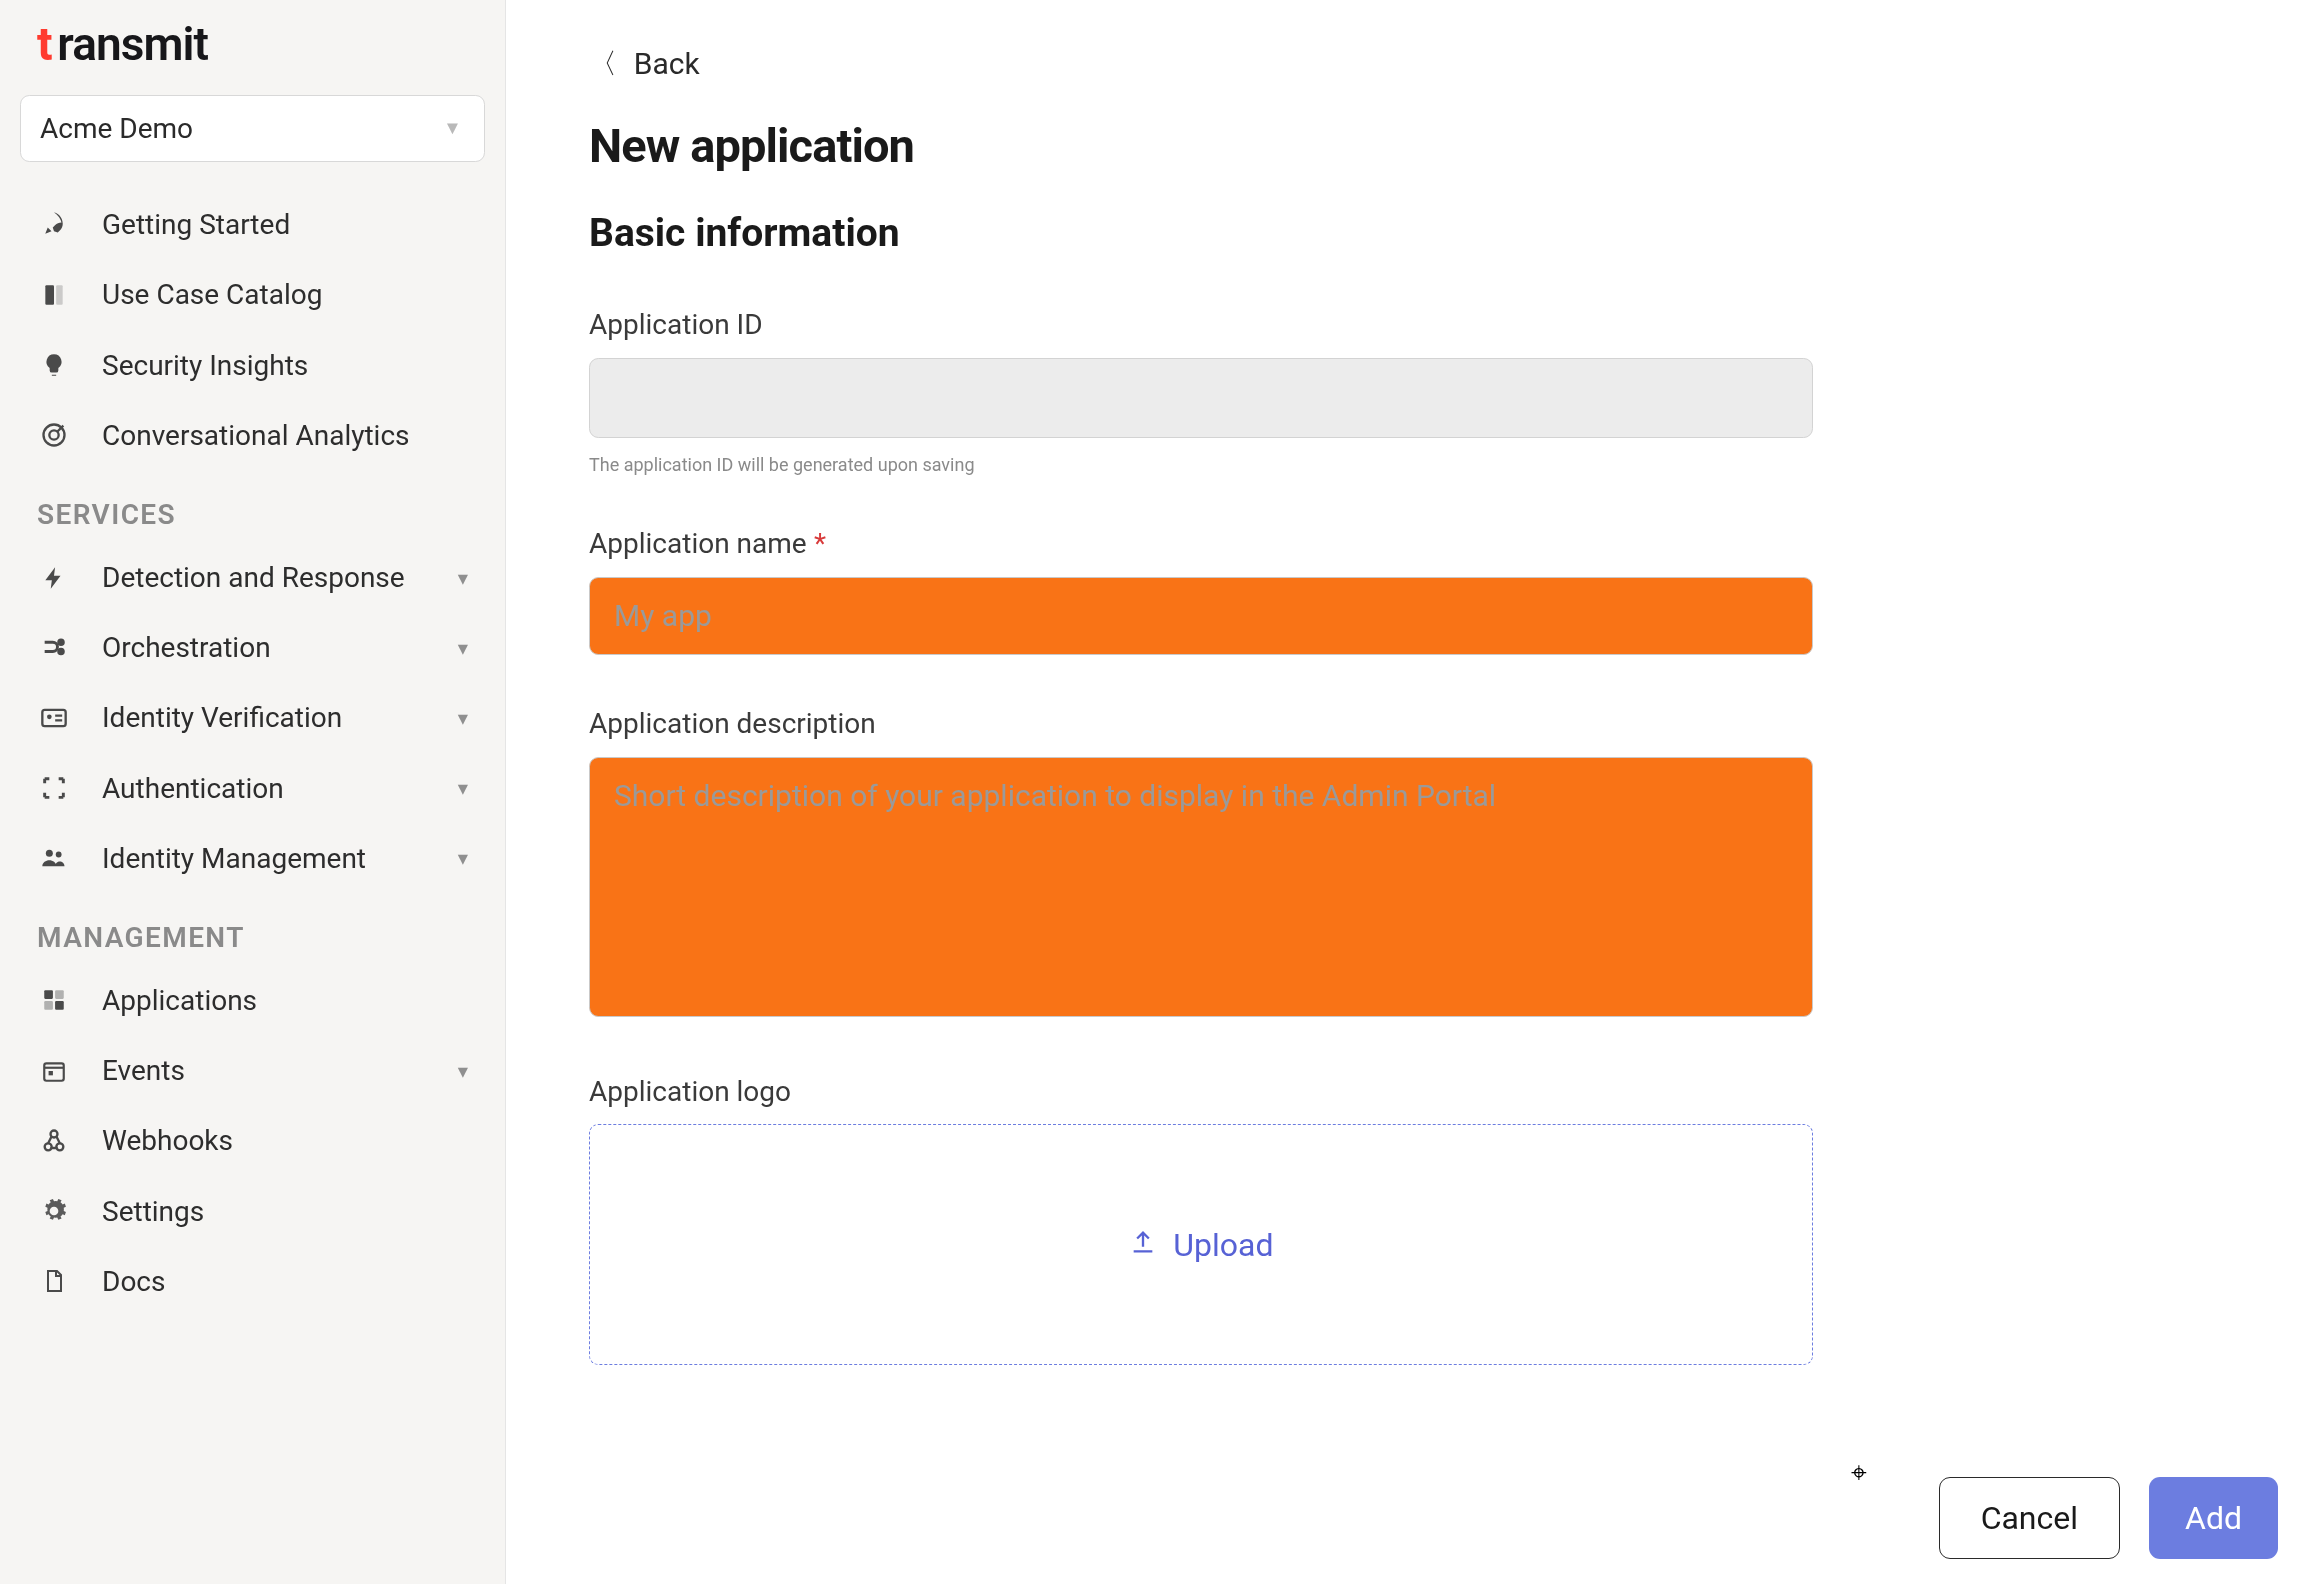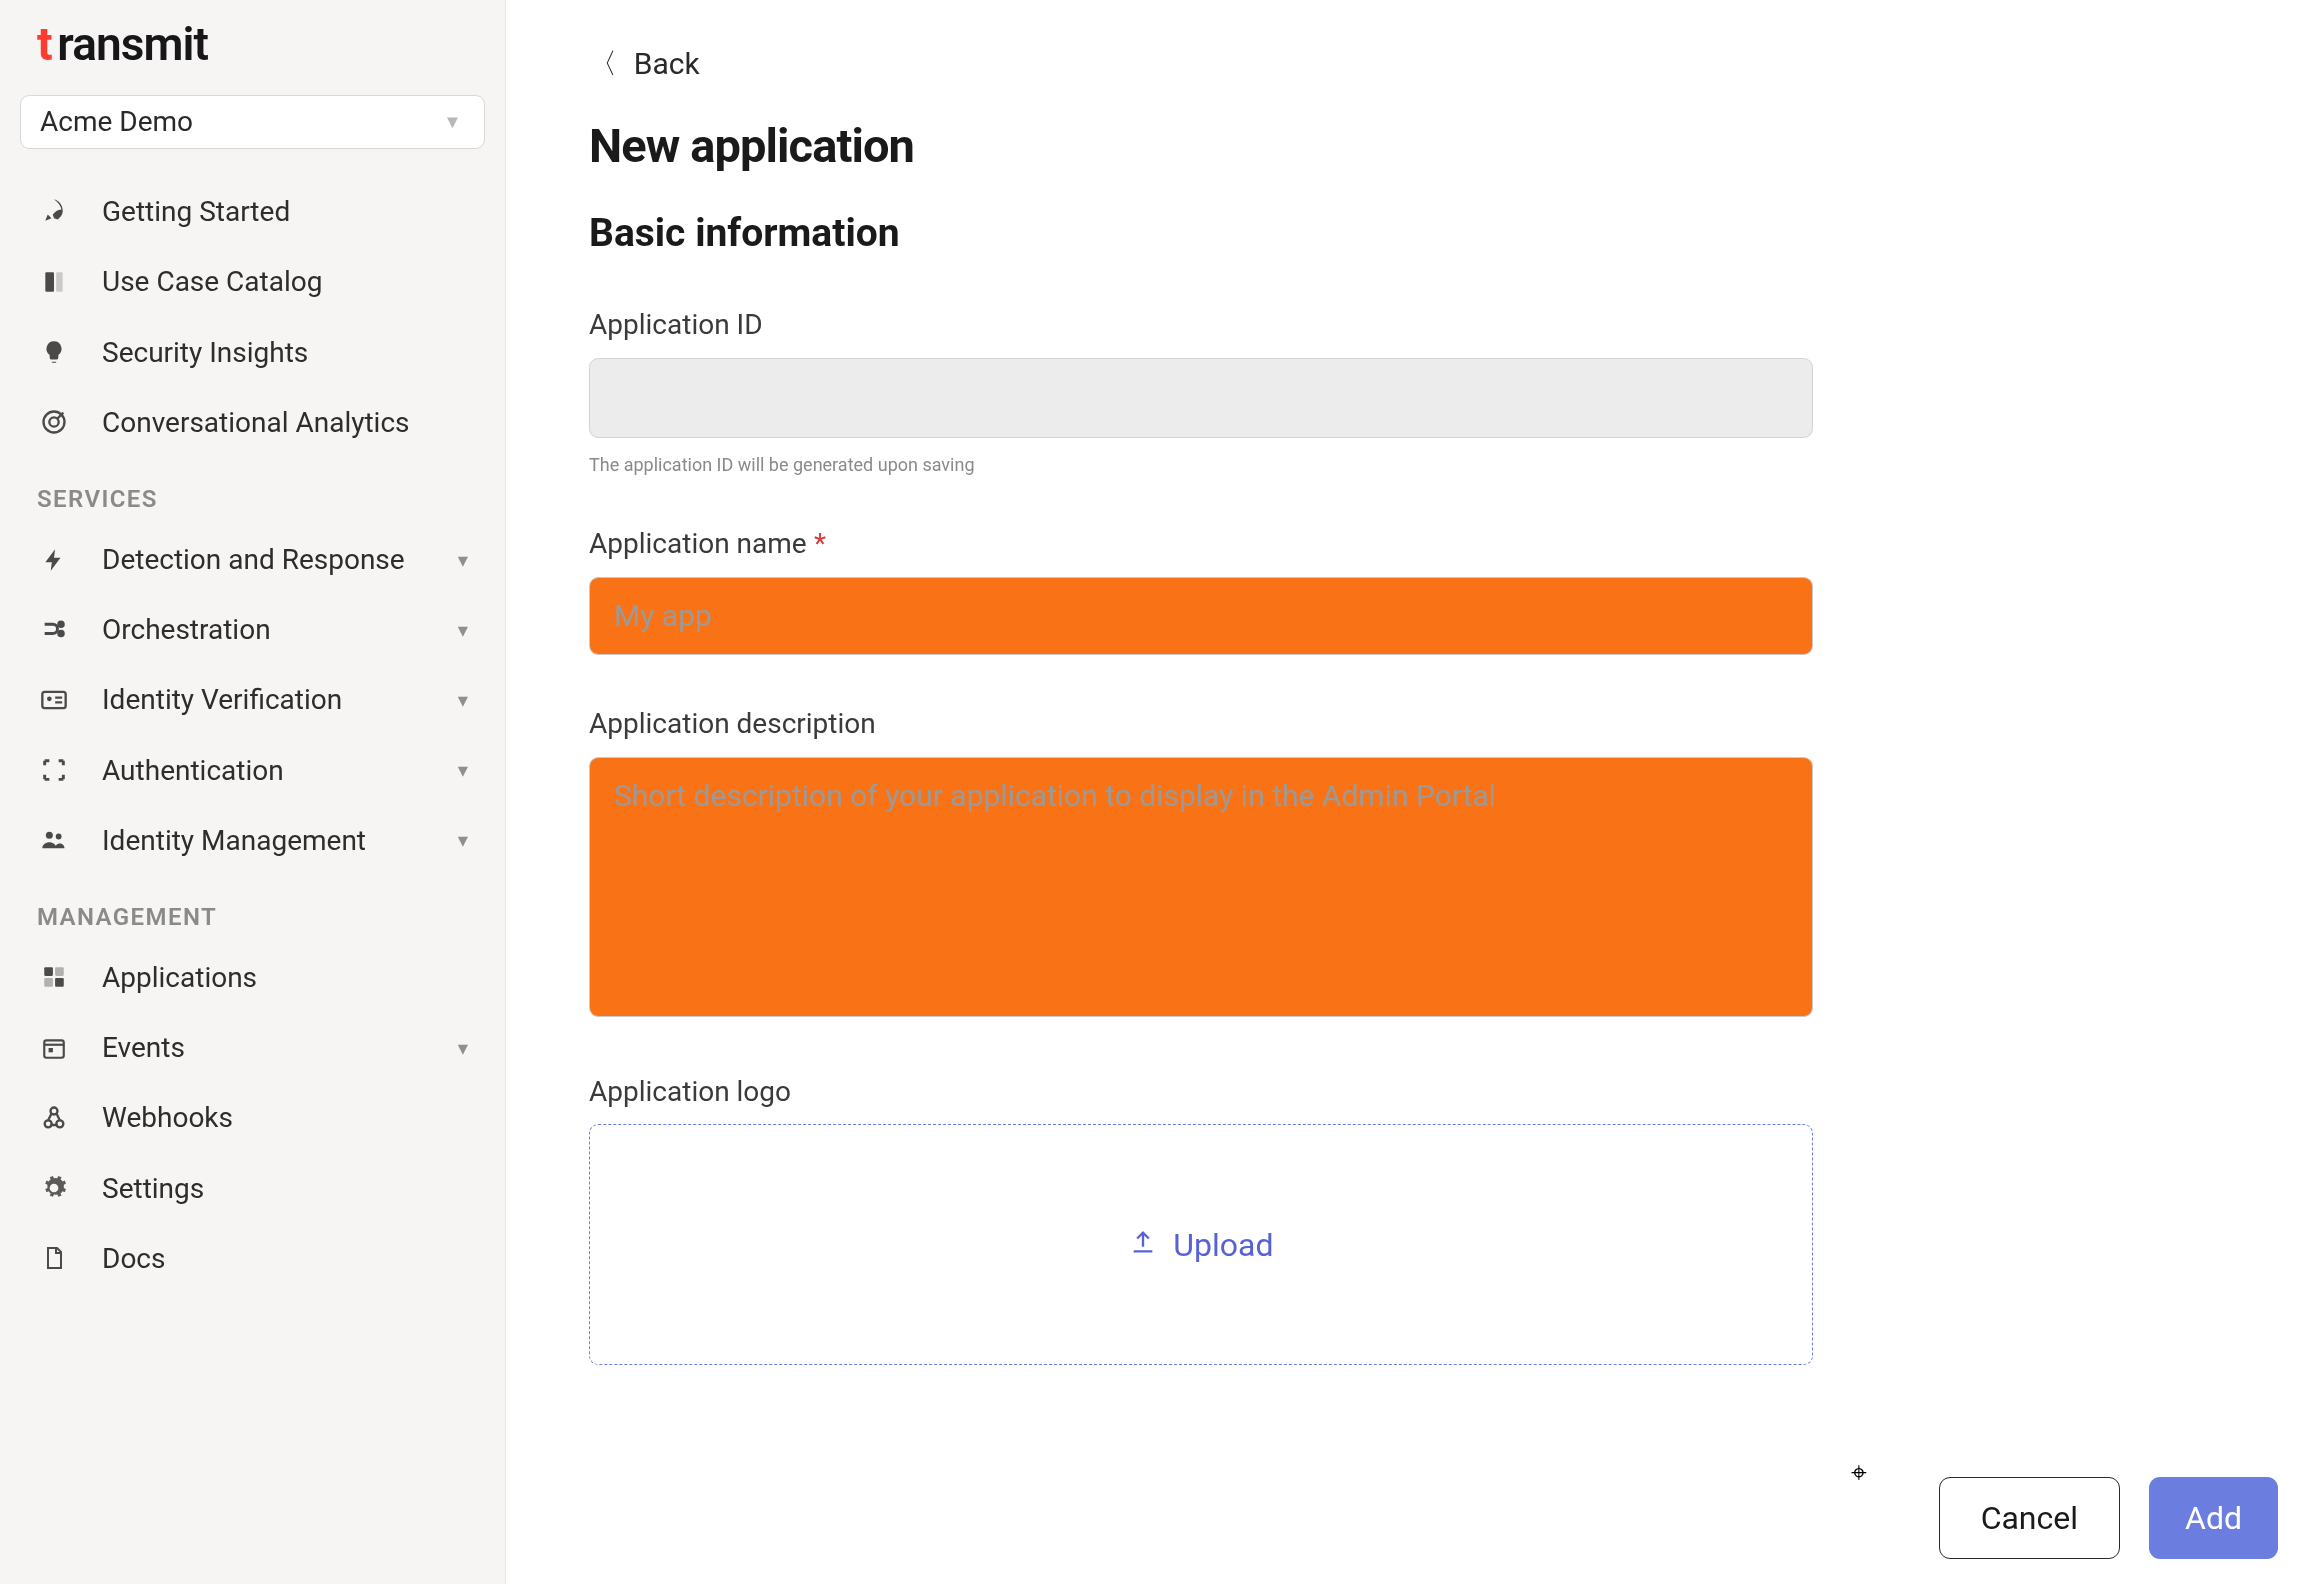--- a/index.html
+++ b/index.html
@@ -35,21 +35,21 @@
     letter-spacing: -0.9px;
     color: #17171a;
   }
   .logo .t-accent {
     color: #ff3b2f;
     font-weight: 700;
   }
 
   .tenant-select {
     margin: 0 20.4px 28px 20.4px;
-    height: 54px;
+    height: 67px;
     background: #ffffff;
     border: 0.9px solid #d8d8d8;
     border-radius: 9.3px;
     display: flex;
     align-items: center;
     justify-content: space-between;
     padding: 0 22px 0 18.6px;
     font-size: 28px;
     color: #2a2a2a;
     cursor: pointer;
@@ -79,21 +79,21 @@
     height: 33px;
     flex: 0 0 33px;
     display: flex;
     align-items: center;
     justify-content: center;
     color: #4a4a4a;
   }
 
   .nav-section {
     padding: 28px 37px 11px 37px;
-    font-size: 24px;
+    font-size: 28px;
     letter-spacing: 1.4px;
     color: #8a8a8a;
     font-weight: 600;
   }
 
   
   .main {
     flex: 1;
     padding: 46px 83px 0 83px;
     overflow: hidden;

